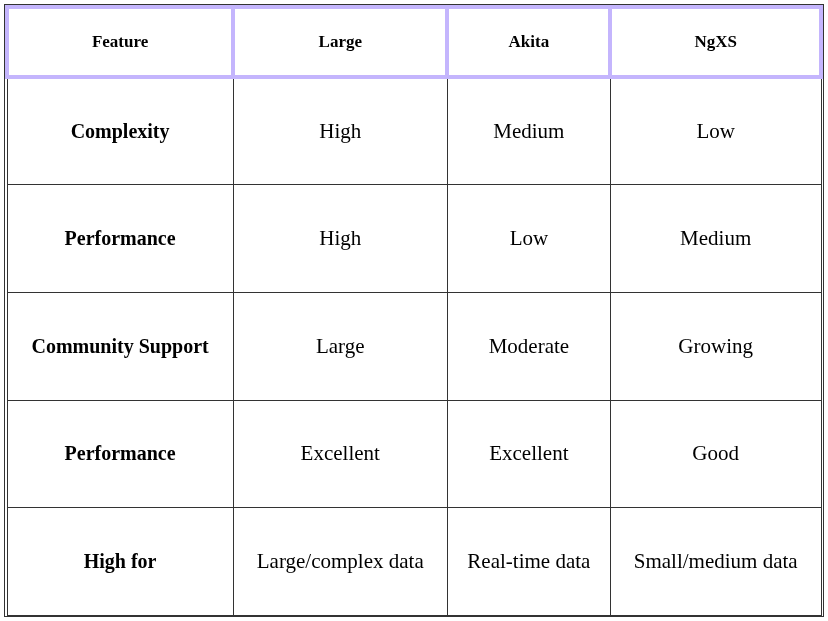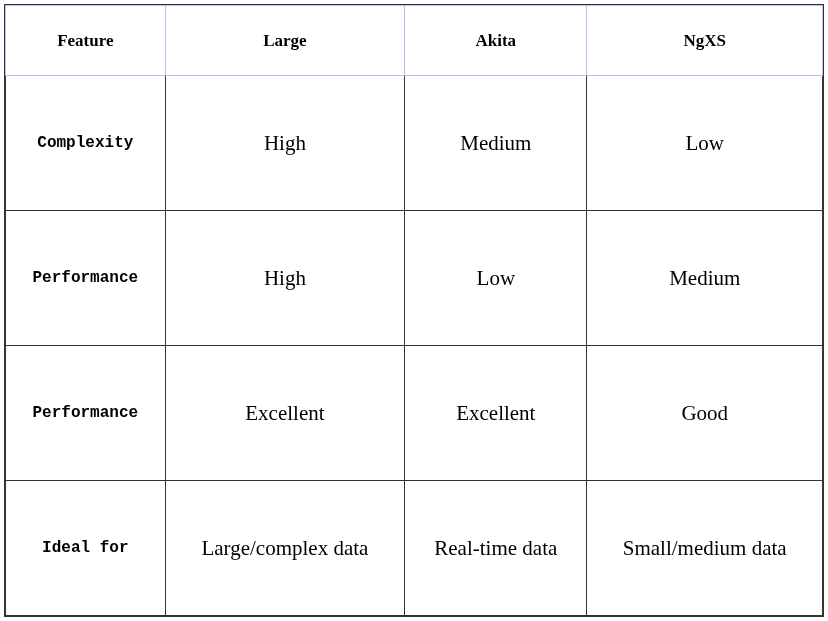--- a/index.html
+++ b/index.html
@@ -24,42 +24,41 @@
       border: 1px solid #333;
     }
 
     table {
       width: 100%;
       height: 100%;
       border-collapse: collapse;
     }
 
     thead th {
-      border: 1px solid #c4b5fd;
+      border: 4px solid #c4b5fd;
       text-align: center;
       font-weight: bold;
       font-size: 17px;
       padding: 10px 8px;
       background: #ffffff;
       height: 70px;
     }
 
     tbody td {
       border: 1px solid #333;
       text-align: center;
       font-size: 21px;
       padding: 10px 8px;
       background: #ffffff;
       height: 90px;
     }
 
     tbody td:first-child {
       font-weight: bold;
-      font-size: 16px;
-      font-family: Liberation Mono, monospace;
+      font-size: 20px;
     }
 
     thead th:first-child {
       font-weight: bold;
     }
   </style>
 </head>
 <body>
 
 <div class="table-wrapper">
@@ -79,26 +78,32 @@
           <td>Medium</td>
           <td>Low</td>
         </tr>
         <tr>
           <td>Performance</td>
           <td>High</td>
           <td>Low</td>
           <td>Medium</td>
         </tr>
         <tr>
+          <td>Community Support</td>
+          <td>Large</td>
+          <td>Moderate</td>
+          <td>Growing</td>
+        </tr>
+        <tr>
           <td>Performance</td>
           <td>Excellent</td>
           <td>Excellent</td>
           <td>Good</td>
         </tr>
         <tr>
-          <td>Ideal for</td>
+          <td>High for</td>
           <td>Large/complex data</td>
           <td>Real-time data</td>
           <td>Small/medium data</td>
         </tr>
       </tbody>
   </table>
 </div>
 
 </body></html>

